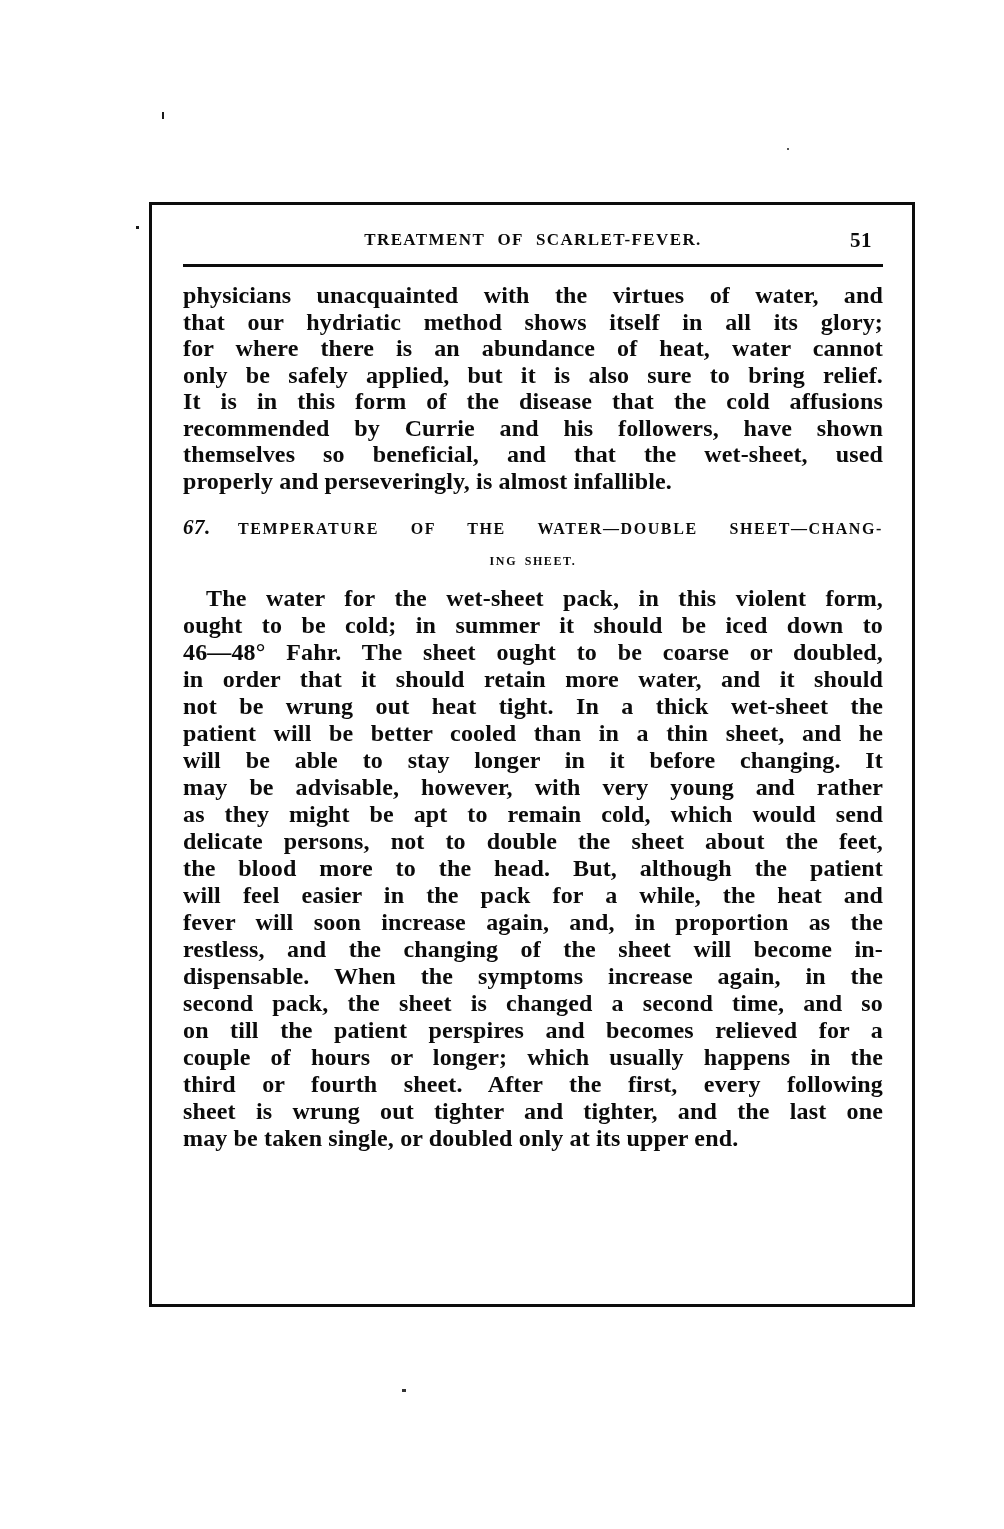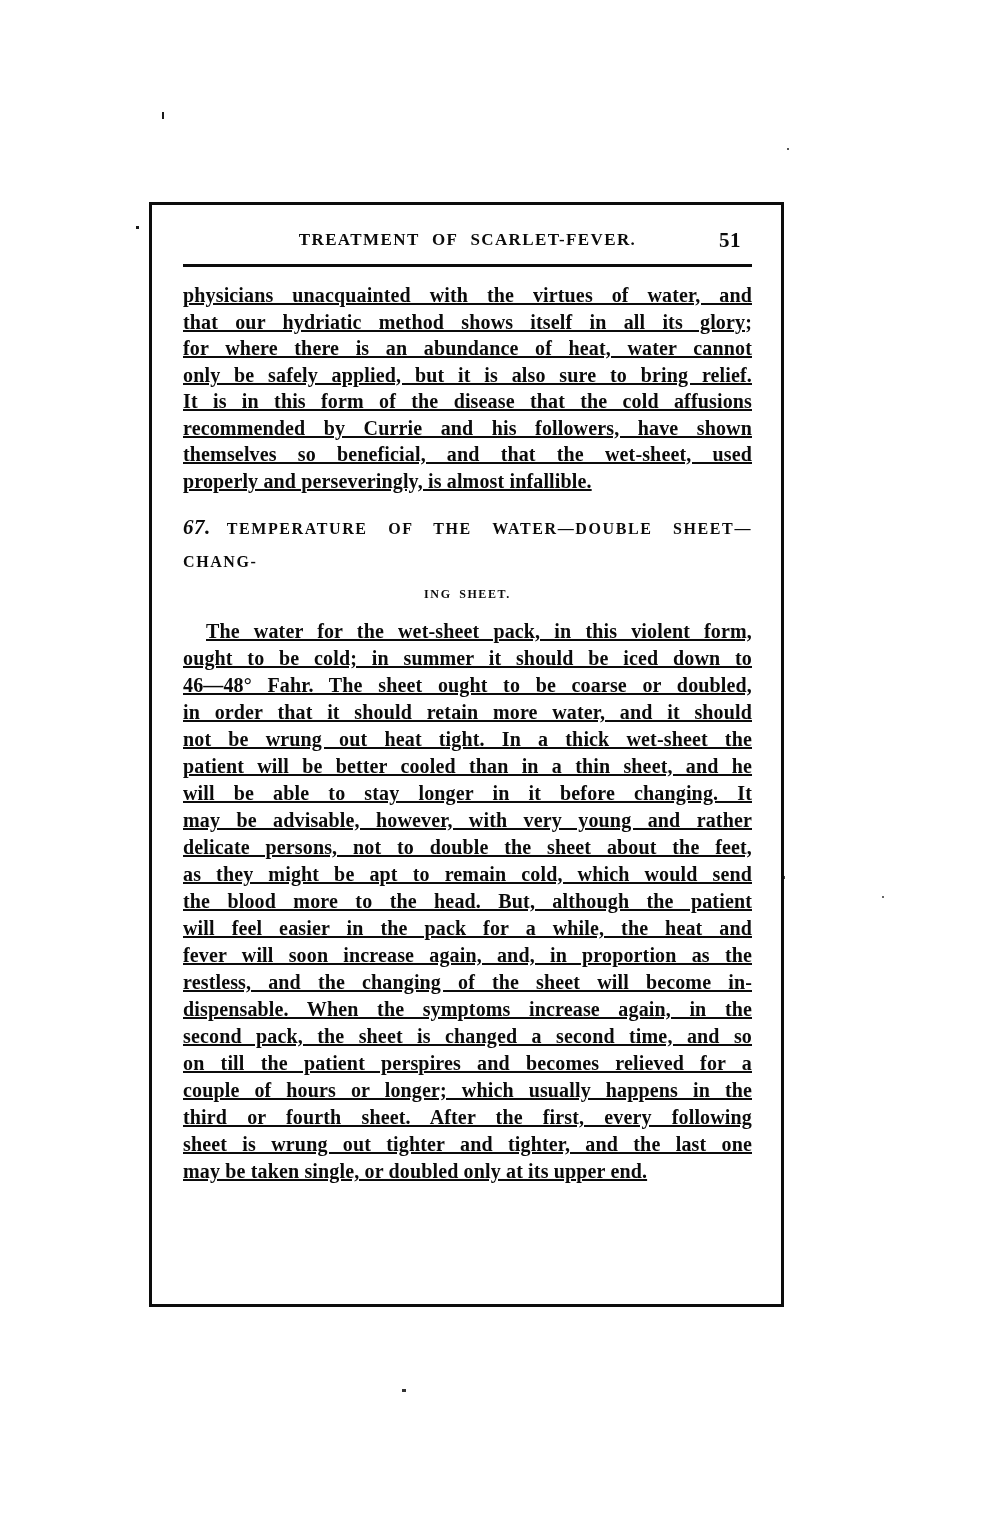--- a/index.html
+++ b/index.html
@@ -14,21 +14,21 @@
   }
   .scan-page {
     position: absolute;
     inset: 0;
     background: #ffffff;
   }
   .book-border {
     position: absolute;
     left: 149px;
     top: 202px;
-    width: 635px;
+    width: 766px;
     height: 1105px;
     border: 3px solid #0c0c0c;
     background: #ffffff;
   }
   .content {
     position: relative;
     padding: 22px 29px 0 31px; 
     font-weight: 700;
   }
   .running-header {
@@ -50,23 +50,22 @@
     font-size: 21px;
     line-height: 26px;
     letter-spacing: 0.5px;
   }
   .header-rule {
     margin-top: 11px;
     height: 3px;
     background: #0c0c0c;
   }
   .para {
-    font-size: 20px;
+    font-size: 24px;
     letter-spacing: 0.15px;
-    text-decoration: underline;
   }
   .para-1 { margin-top: 15px; line-height: 26.5px; }
   .para-2 { margin-top: 7px;  line-height: 27px; }
   .para .line {
     text-align: justify;
     text-align-last: justify;
     overflow: hidden;
     white-space: nowrap;
   }
   .para .line:last-child { text-align-last: left; }
@@ -149,22 +148,22 @@
 
       <div class="para para-2">
           <div class="line">The water for the wet-sheet pack, in this violent form,</div>
           <div class="line">ought to be cold; in summer it should be iced down to</div>
           <div class="line">46—48° Fahr.  The sheet ought to be coarse or doubled,</div>
           <div class="line">in order that it should retain more water, and it should</div>
           <div class="line">not be wrung out heat tight.  In a thick wet-sheet the</div>
           <div class="line">patient will be better cooled than in a thin sheet, and he</div>
           <div class="line">will be able to stay longer in it before changing.  It</div>
           <div class="line">may be advisable, however, with very young and rather</div>
+          <div class="line">as they might be apt to remain cold, which would send</div>
           <div class="line">delicate persons, not to double the sheet about the feet,</div>
-          <div class="line">as they might be apt to remain cold, which would send</div>
           <div class="line">the blood more to the head.  But, although the patient</div>
           <div class="line">will feel easier in the pack for a while, the heat and</div>
           <div class="line">fever will soon increase again, and, in proportion as the</div>
           <div class="line">restless, and the changing of the sheet will become in-</div>
           <div class="line">dispensable.  When the symptoms increase again, in the</div>
           <div class="line">second pack, the sheet is changed a second time, and so</div>
           <div class="line">on till the patient perspires and becomes relieved for a</div>
           <div class="line">couple of hours or longer; which usually happens in the</div>
           <div class="line">third or fourth sheet.  After the first, every following</div>
           <div class="line">sheet is wrung out tighter and tighter, and the last one</div>

